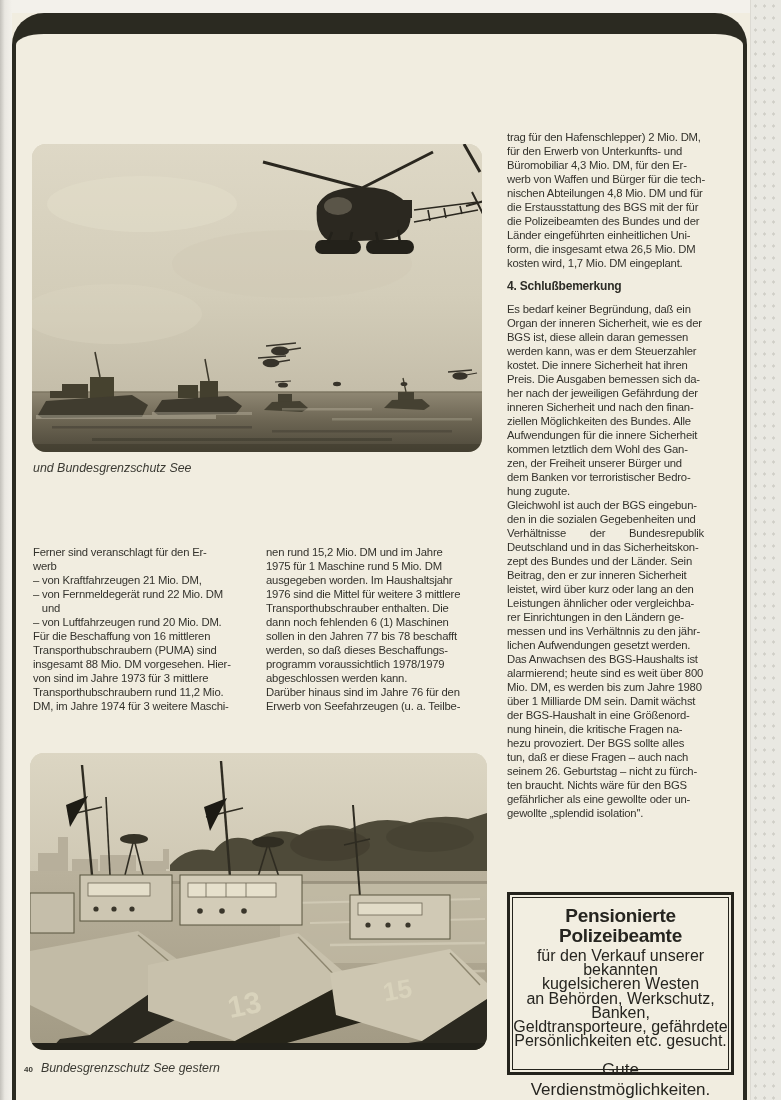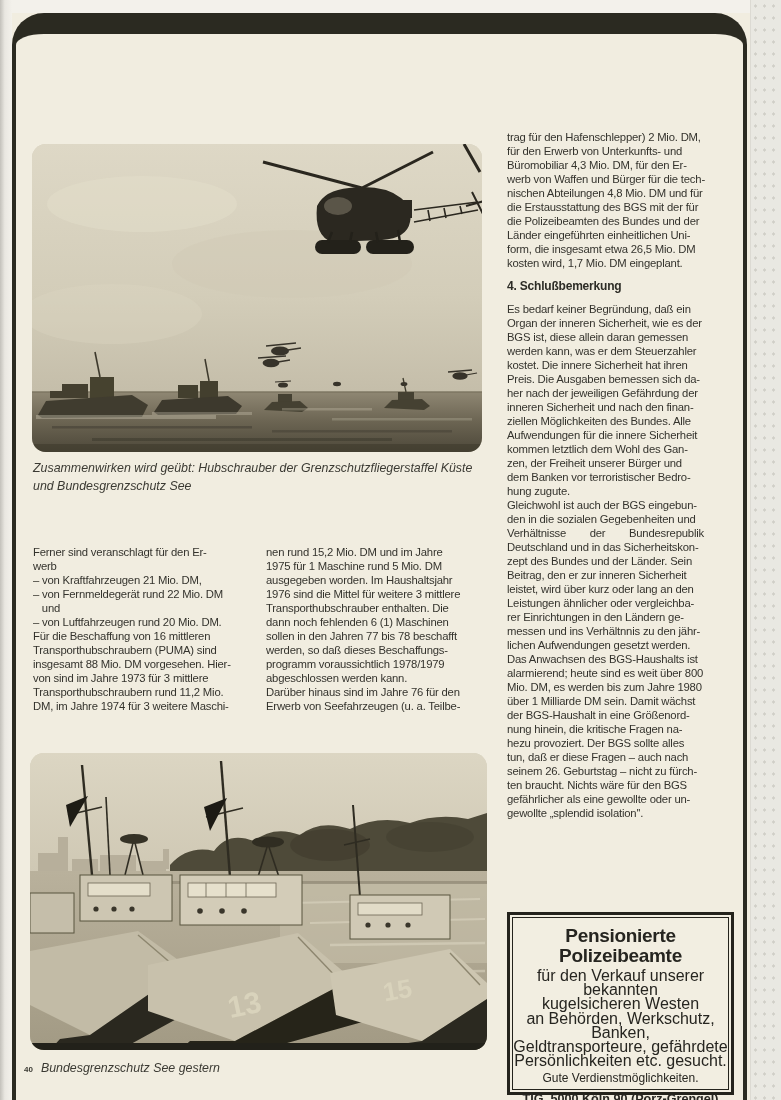--- a/index.html
+++ b/index.html
@@ -22,27 +22,27 @@
   #cap1{left:33px;top:460px;width:462px;}
   #cap1 .tl{white-space:pre;}
   #cap2{left:24px;top:1060px;width:430px;display:flex;align-items:baseline;gap:8px;}
   #cap2 .pn{font-size:8px;font-style:normal;font-weight:bold;color:#3b3a33;}
   .col{position:absolute;font-size:11.3px;line-height:14px;color:#34332d;letter-spacing:-0.2px;}
   .col .tl{white-space:pre;}
   #colL{left:33px;top:545px;width:218px;}
   #colM{left:266px;top:545px;width:218px;}
   #colR{left:507px;top:130px;width:222px;}
   #colR .colhead{font-weight:bold;font-size:12px;line-height:14px;margin:9px 0 9px;color:#2d2c26;}
-  .ad{position:absolute;left:507px;top:912px;width:227px;height:183px;box-sizing:border-box;
+  .ad{position:absolute;left:507px;top:892px;width:227px;height:183px;box-sizing:border-box;
       border:3px solid #24231c;background:#f2eee1;}
   .ad-inner{position:absolute;inset:2px;border:1px solid #24231c;text-align:center;color:#262520;
       padding-top:8px;box-sizing:border-box;}
   .ad-title{font-weight:bold;font-size:19px;line-height:20px;letter-spacing:-0.3px;}
   .ad-body{margin-top:3px;font-size:16px;line-height:14.2px;}
-  .ad-note{margin-top:3px;font-size:12px;}
+  .ad-note{margin-top:12px;font-size:17px;}
   .ad-contact{margin-top:7px;font-weight:bold;font-size:12.6px;}
   .ad-post{margin-top:20px;font-size:10px;}
   svg text{font-family:"Liberation Sans","DejaVu Sans",sans-serif;font-weight:bold;}
 </style>
 </head>
 <body>
 
 <div class="page">
   <div class="strip-top"></div>
   <div class="strip-left"></div>
@@ -123,21 +123,20 @@
         <rect x="20" y="282" width="200" height="2.5" fill="#2e2c24" opacity="0.35"></rect>
         <rect x="240" y="286" width="180" height="2.5" fill="#2e2c24" opacity="0.3"></rect>
         <rect x="60" y="294" width="300" height="3" fill="#262419" opacity="0.3"></rect>
         <rect x="300" y="274" width="140" height="2.5" fill="#d5cfbc" opacity="0.25"></rect>
         <rect x="0" y="300" width="450" height="8" fill="#3a3628" opacity="0.5"></rect>
       </g>
     </svg>
   </div>
 
   <div class="caption" id="cap1">
-      <div class="tl">Zusammenwirken wird geübt: Hubschrauber der Grenzschutzfliegerstaffel Küste</div>
       <div class="tl">und Bundesgrenzschutz See</div>
     </div>
 
   <div class="col" id="colL">
       <div class="tl">Ferner sind veranschlagt für den Er-</div>
       <div class="tl">werb</div>
       <div class="tl">– von Kraftfahrzeugen 21 Mio. DM,</div>
       <div class="tl">– von Fernmeldegerät rund 22 Mio. DM</div>
       <div class="tl">   und</div>
       <div class="tl">– von Luftfahrzeugen rund 20 Mio. DM.</div>

